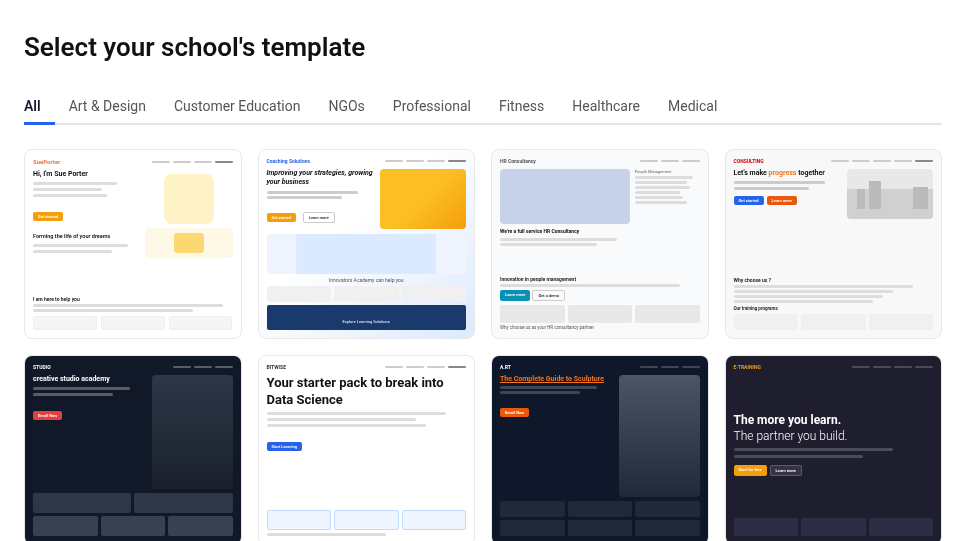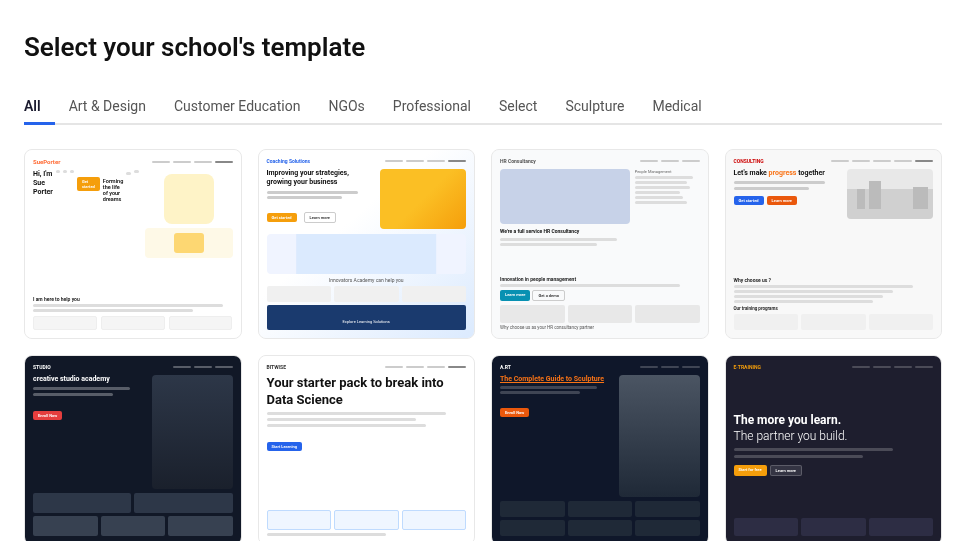--- a/index.html
+++ b/index.html
@@ -170,39 +170,39 @@
 <div class="page-wrapper">
 
   <h1 class="page-title">Select your school's template</h1>
 
   <div class="tabs-bar">
     <div class="tab-item active">All</div>
     <div class="tab-item">Art &amp; Design</div>
     <div class="tab-item">Customer Education</div>
     <div class="tab-item">NGOs</div>
     <div class="tab-item">Professional</div>
-    <div class="tab-item">Select</div>
-    <div class="tab-item">Sculpture</div>
+    <div class="tab-item">Fitness</div>
+    <div class="tab-item">Healthcare</div>
     <div class="tab-item">Medical</div>
   </div>
 
   <div class="templates-grid">
 
     <div class="template-card">
       <div class="card-preview card1-layout">
 
         <div class="mini-nav">
           <span class="logo-text orange">SuePorter</span>
           <div class="mini-nav-dot"></div>
           <div class="mini-nav-dot"></div>
           <div class="mini-nav-dot"></div>
           <div class="mini-nav-dot active"></div>
         </div>
         <div style="display:flex; gap:6px; flex:1;">
-          <div style="flex:1.2; display:flex; flex-direction:row; gap:3px;">
+          <div style="flex:1.2; display:flex; flex-direction:column; gap:3px;">
             <div style="font-size:7px; font-weight:700; color:#111; line-height:1.3;">Hi, I'm Sue Porter</div>
             <div class="mock-text-line" style="width:80%; background:#ddd;"></div>
             <div class="mock-text-line" style="width:65%; background:#ddd;"></div>
             <div class="mock-text-line" style="width:70%; background:#ddd;"></div>
             <div style="margin-top:3px;">
               <span class="mini-btn yellow">Get started</span>
             </div>
             <div style="margin-top:8px; font-size:5.5px; font-weight:600; color:#111;">Forming the life of your dreams</div>
             <div class="mock-text-line" style="width:90%; background:#ddd; margin-top:2px;"></div>
             <div class="mock-text-line" style="width:75%; background:#ddd;"></div>
@@ -230,21 +230,21 @@
       <div class="card-preview card2-layout">
         <div class="mini-nav">
           <span class="logo-text blue" style="font-size:5px;">Coaching Solutions</span>
           <div class="mini-nav-dot"></div>
           <div class="mini-nav-dot"></div>
           <div class="mini-nav-dot"></div>
           <div class="mini-nav-dot active"></div>
         </div>
 
         <div style="display:flex; gap:5px; flex:1; position:relative;">
-          <div style="flex:1; display:flex; flex-direction:column; gap:2px;">
+          <div style="flex:1; display:flex; flex-direction:column; gap:2px;font-style:italic;">
             <div style="font-size:7px; font-weight:700; color:#111; line-height:1.3;">Improving your strategies, growing your business</div>
             <div class="mock-text-line" style="width:85%; background:#ccc; margin-top:2px;"></div>
             <div class="mock-text-line" style="width:70%; background:#ccc;"></div>
             <div style="margin-top:3px;">
               <span class="mini-btn yellow">Get started</span>
               <span class="mini-btn outline" style="margin-left:3px;">Learn more</span>
             </div>
           </div>
 
           <div style="flex:0.8; position:relative;">

